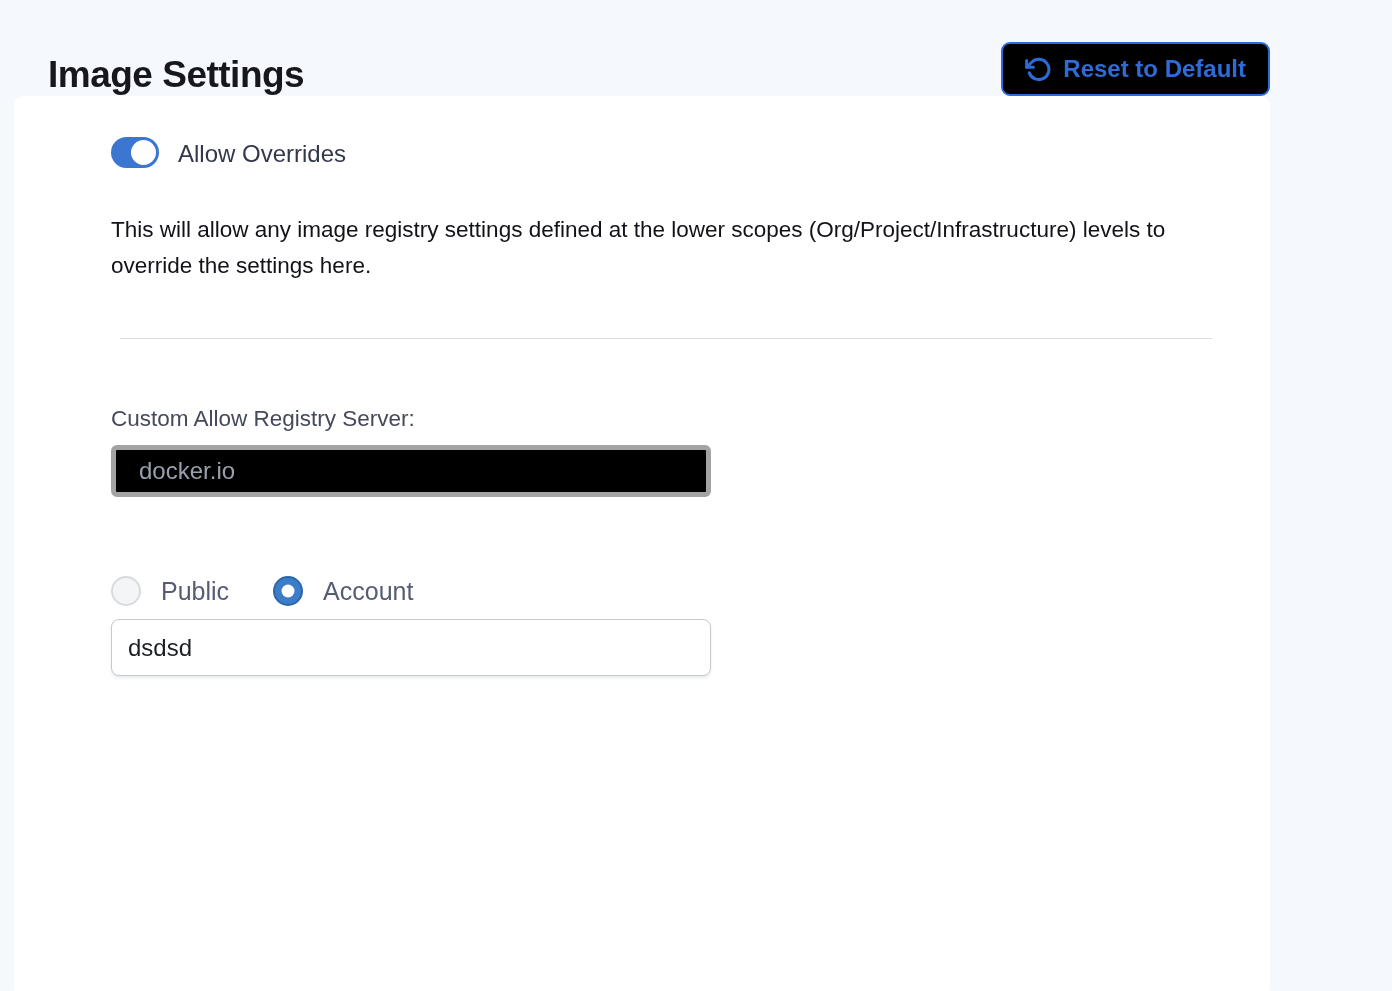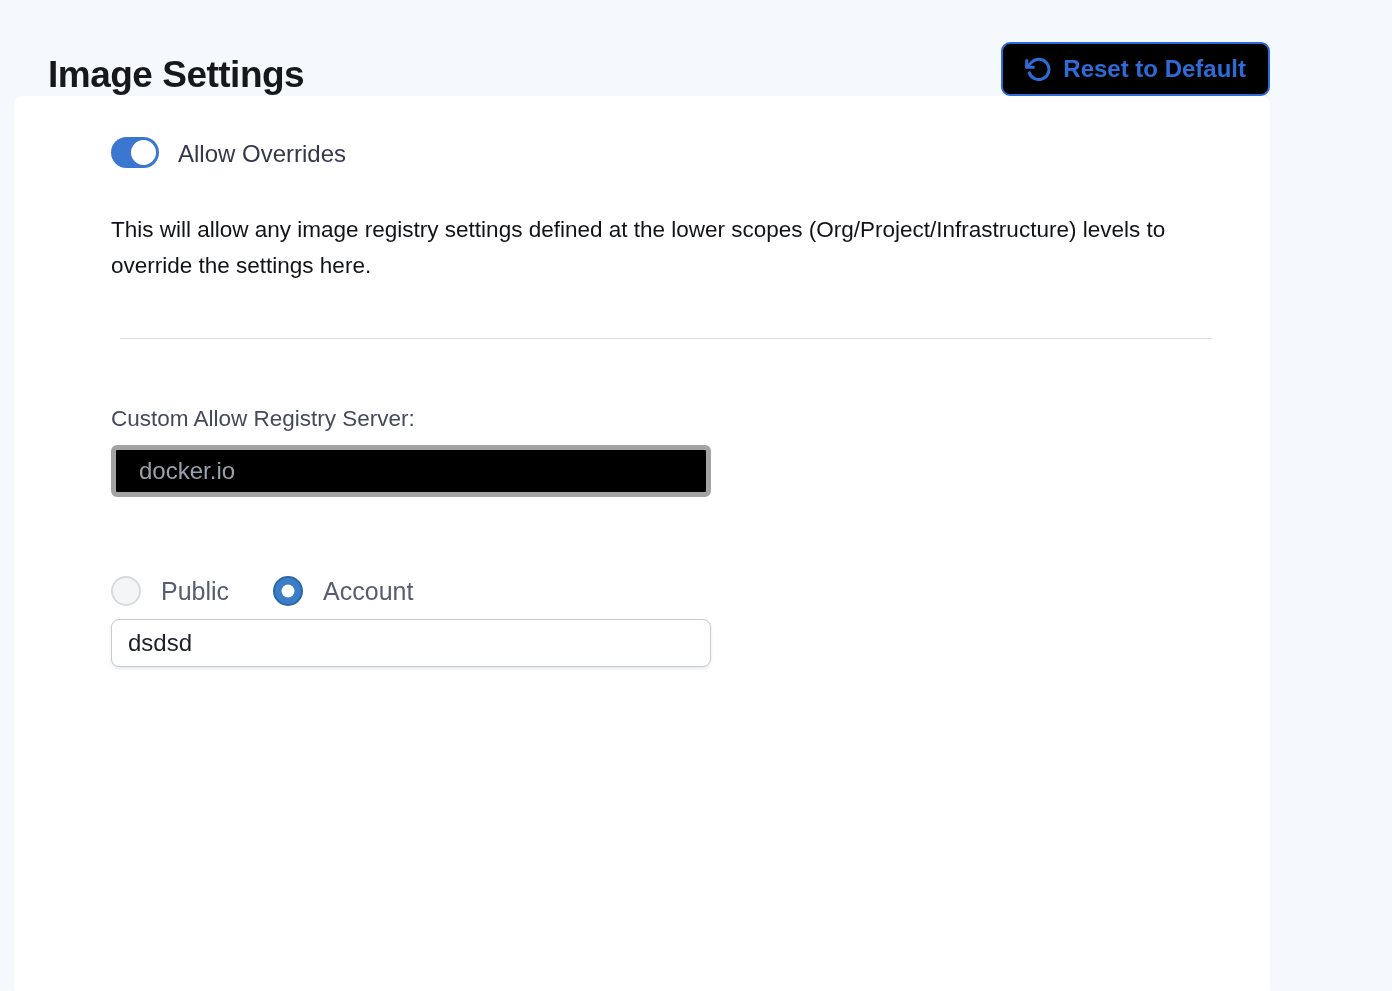--- a/index.html
+++ b/index.html
@@ -107,21 +107,21 @@
     outline: none;
   }
   .text-input:disabled {
     background: #000000;
     border: 5px solid #a3a3a3;
     color: #98a1ab;
     -webkit-text-fill-color: #98a1ab;
   }
   .text-input::placeholder { color: #98a1ab; opacity: 1; }
   .text-input.editable {
-    height: 48px;
+    height: 57px;
     background: #ffffff;
     border: 1px solid #c6cbd1;
     border-radius: 8px;
     color: #1c1f26;
     box-shadow: 0 2px 3px rgba(40,50,70,0.10);
     padding-left: 16px;
   }
 
   .type-label {
     margin-top: 73px;

